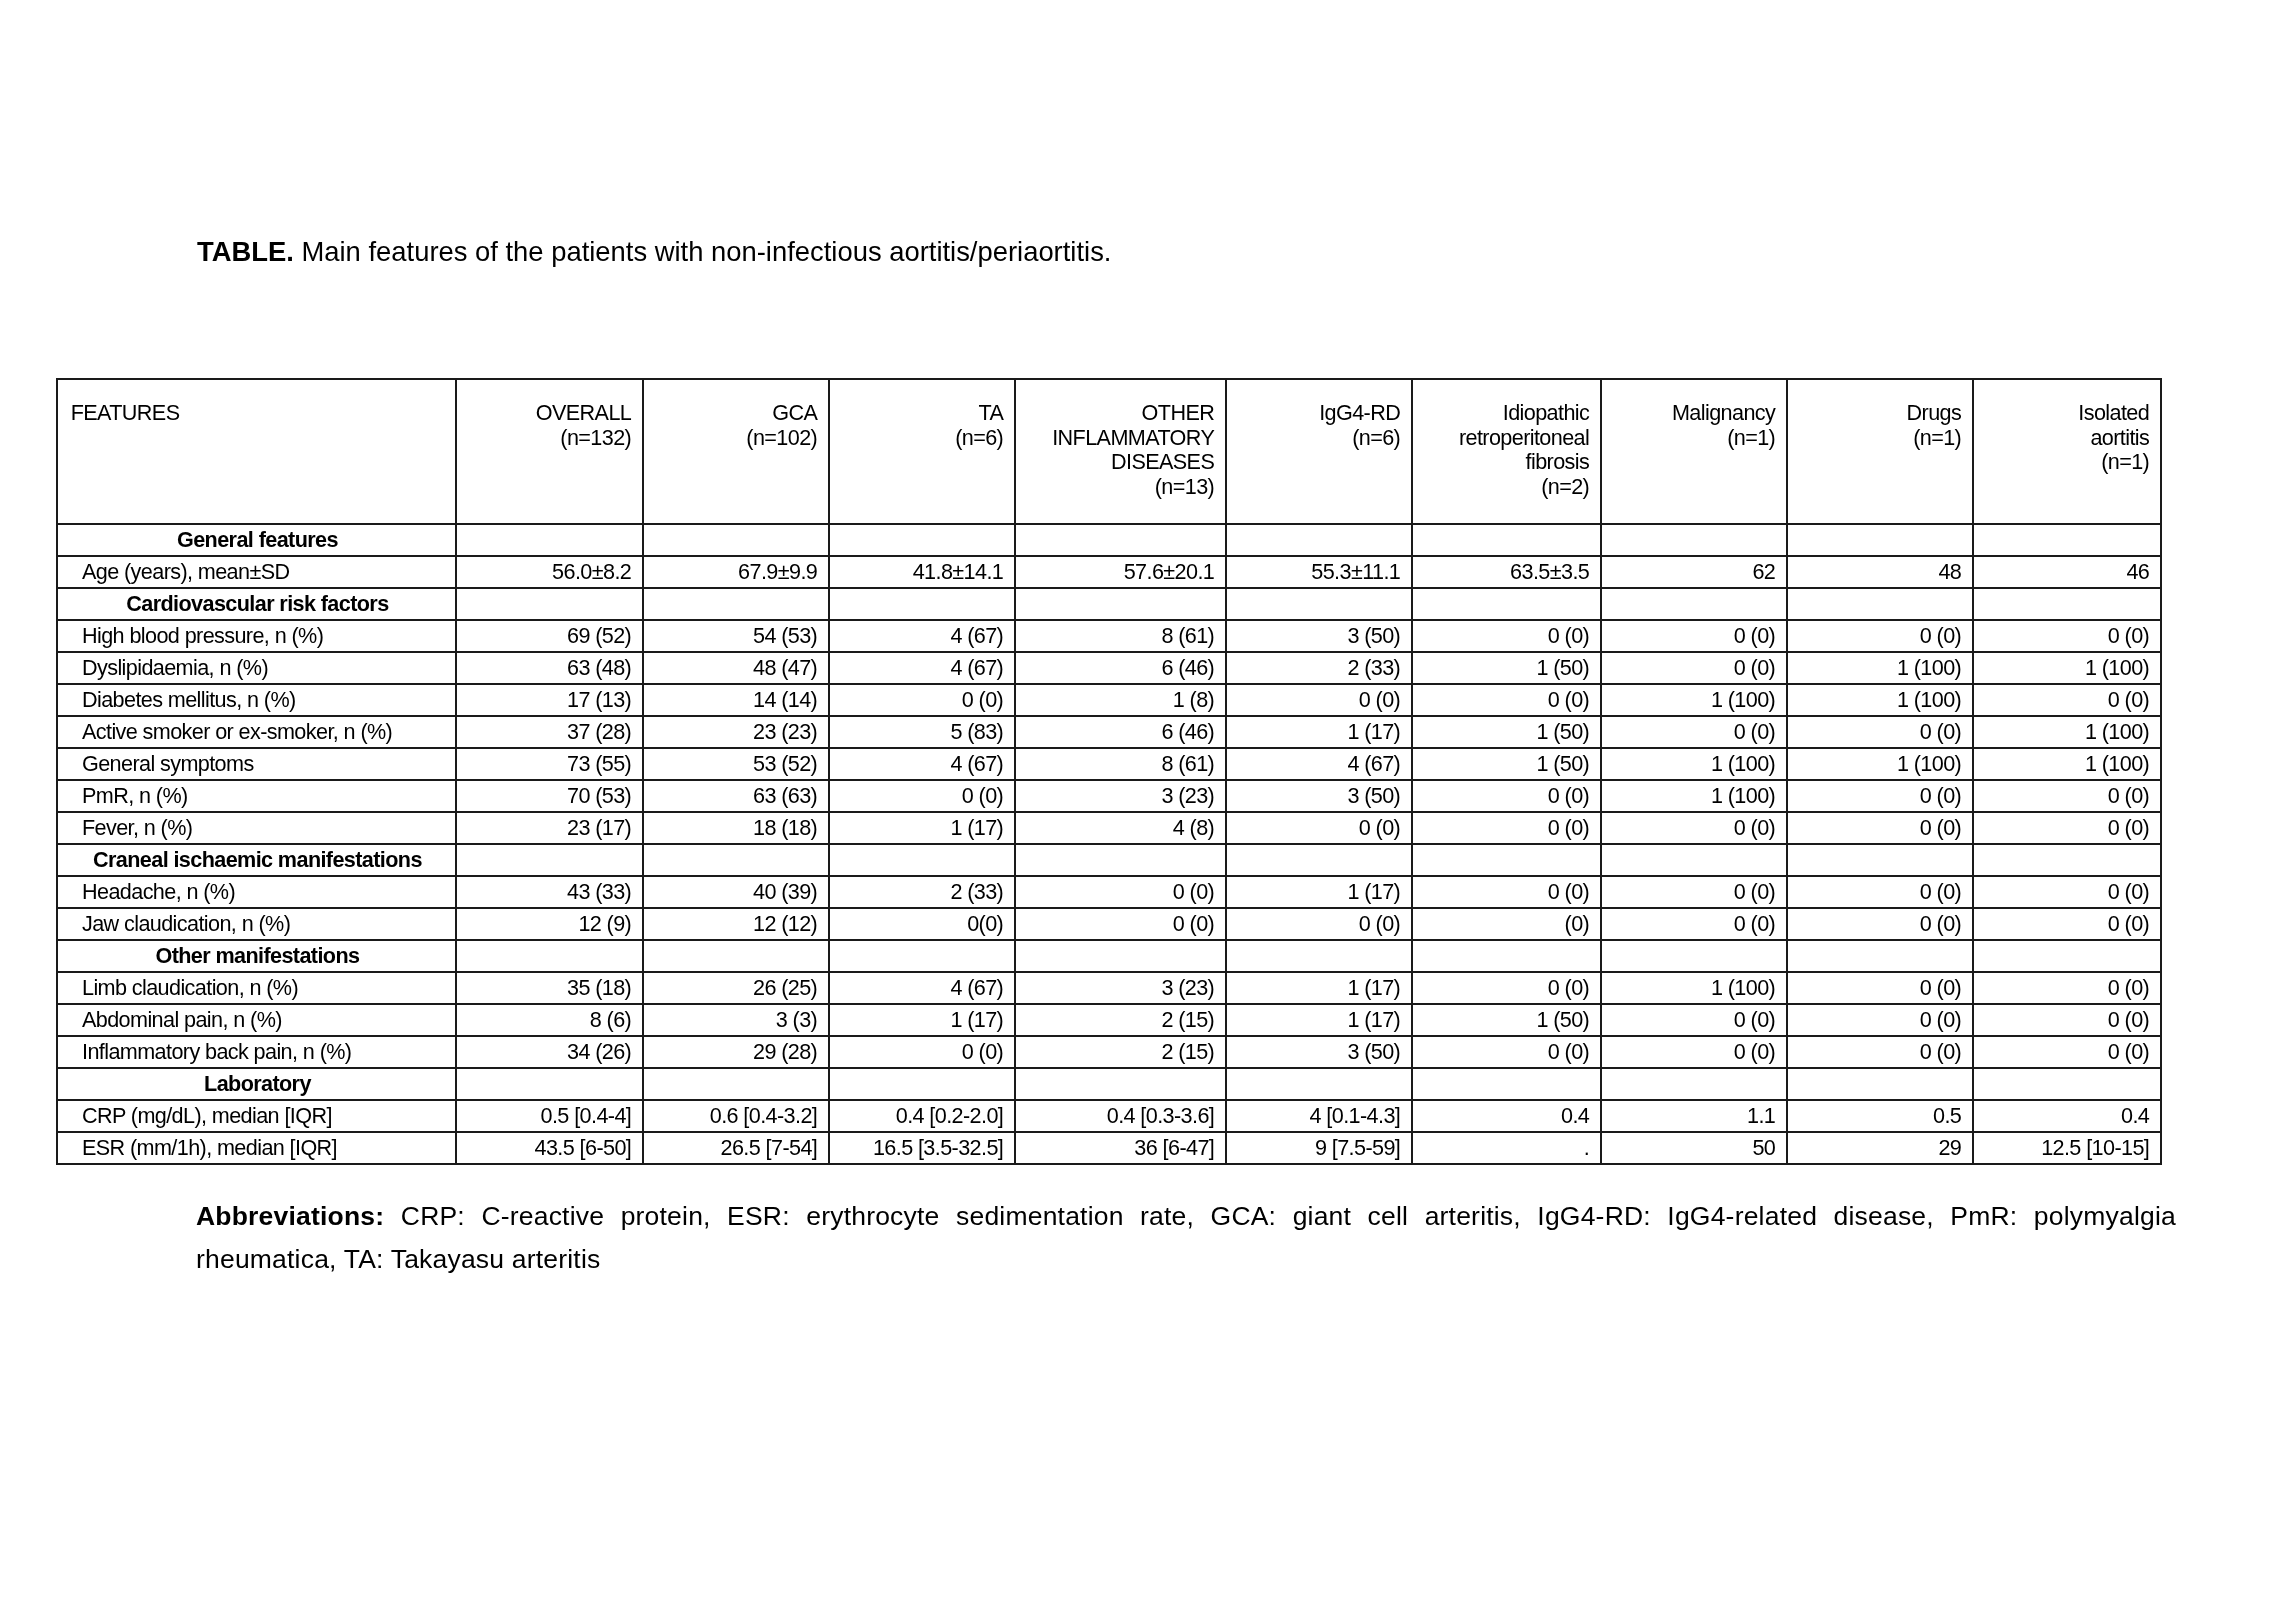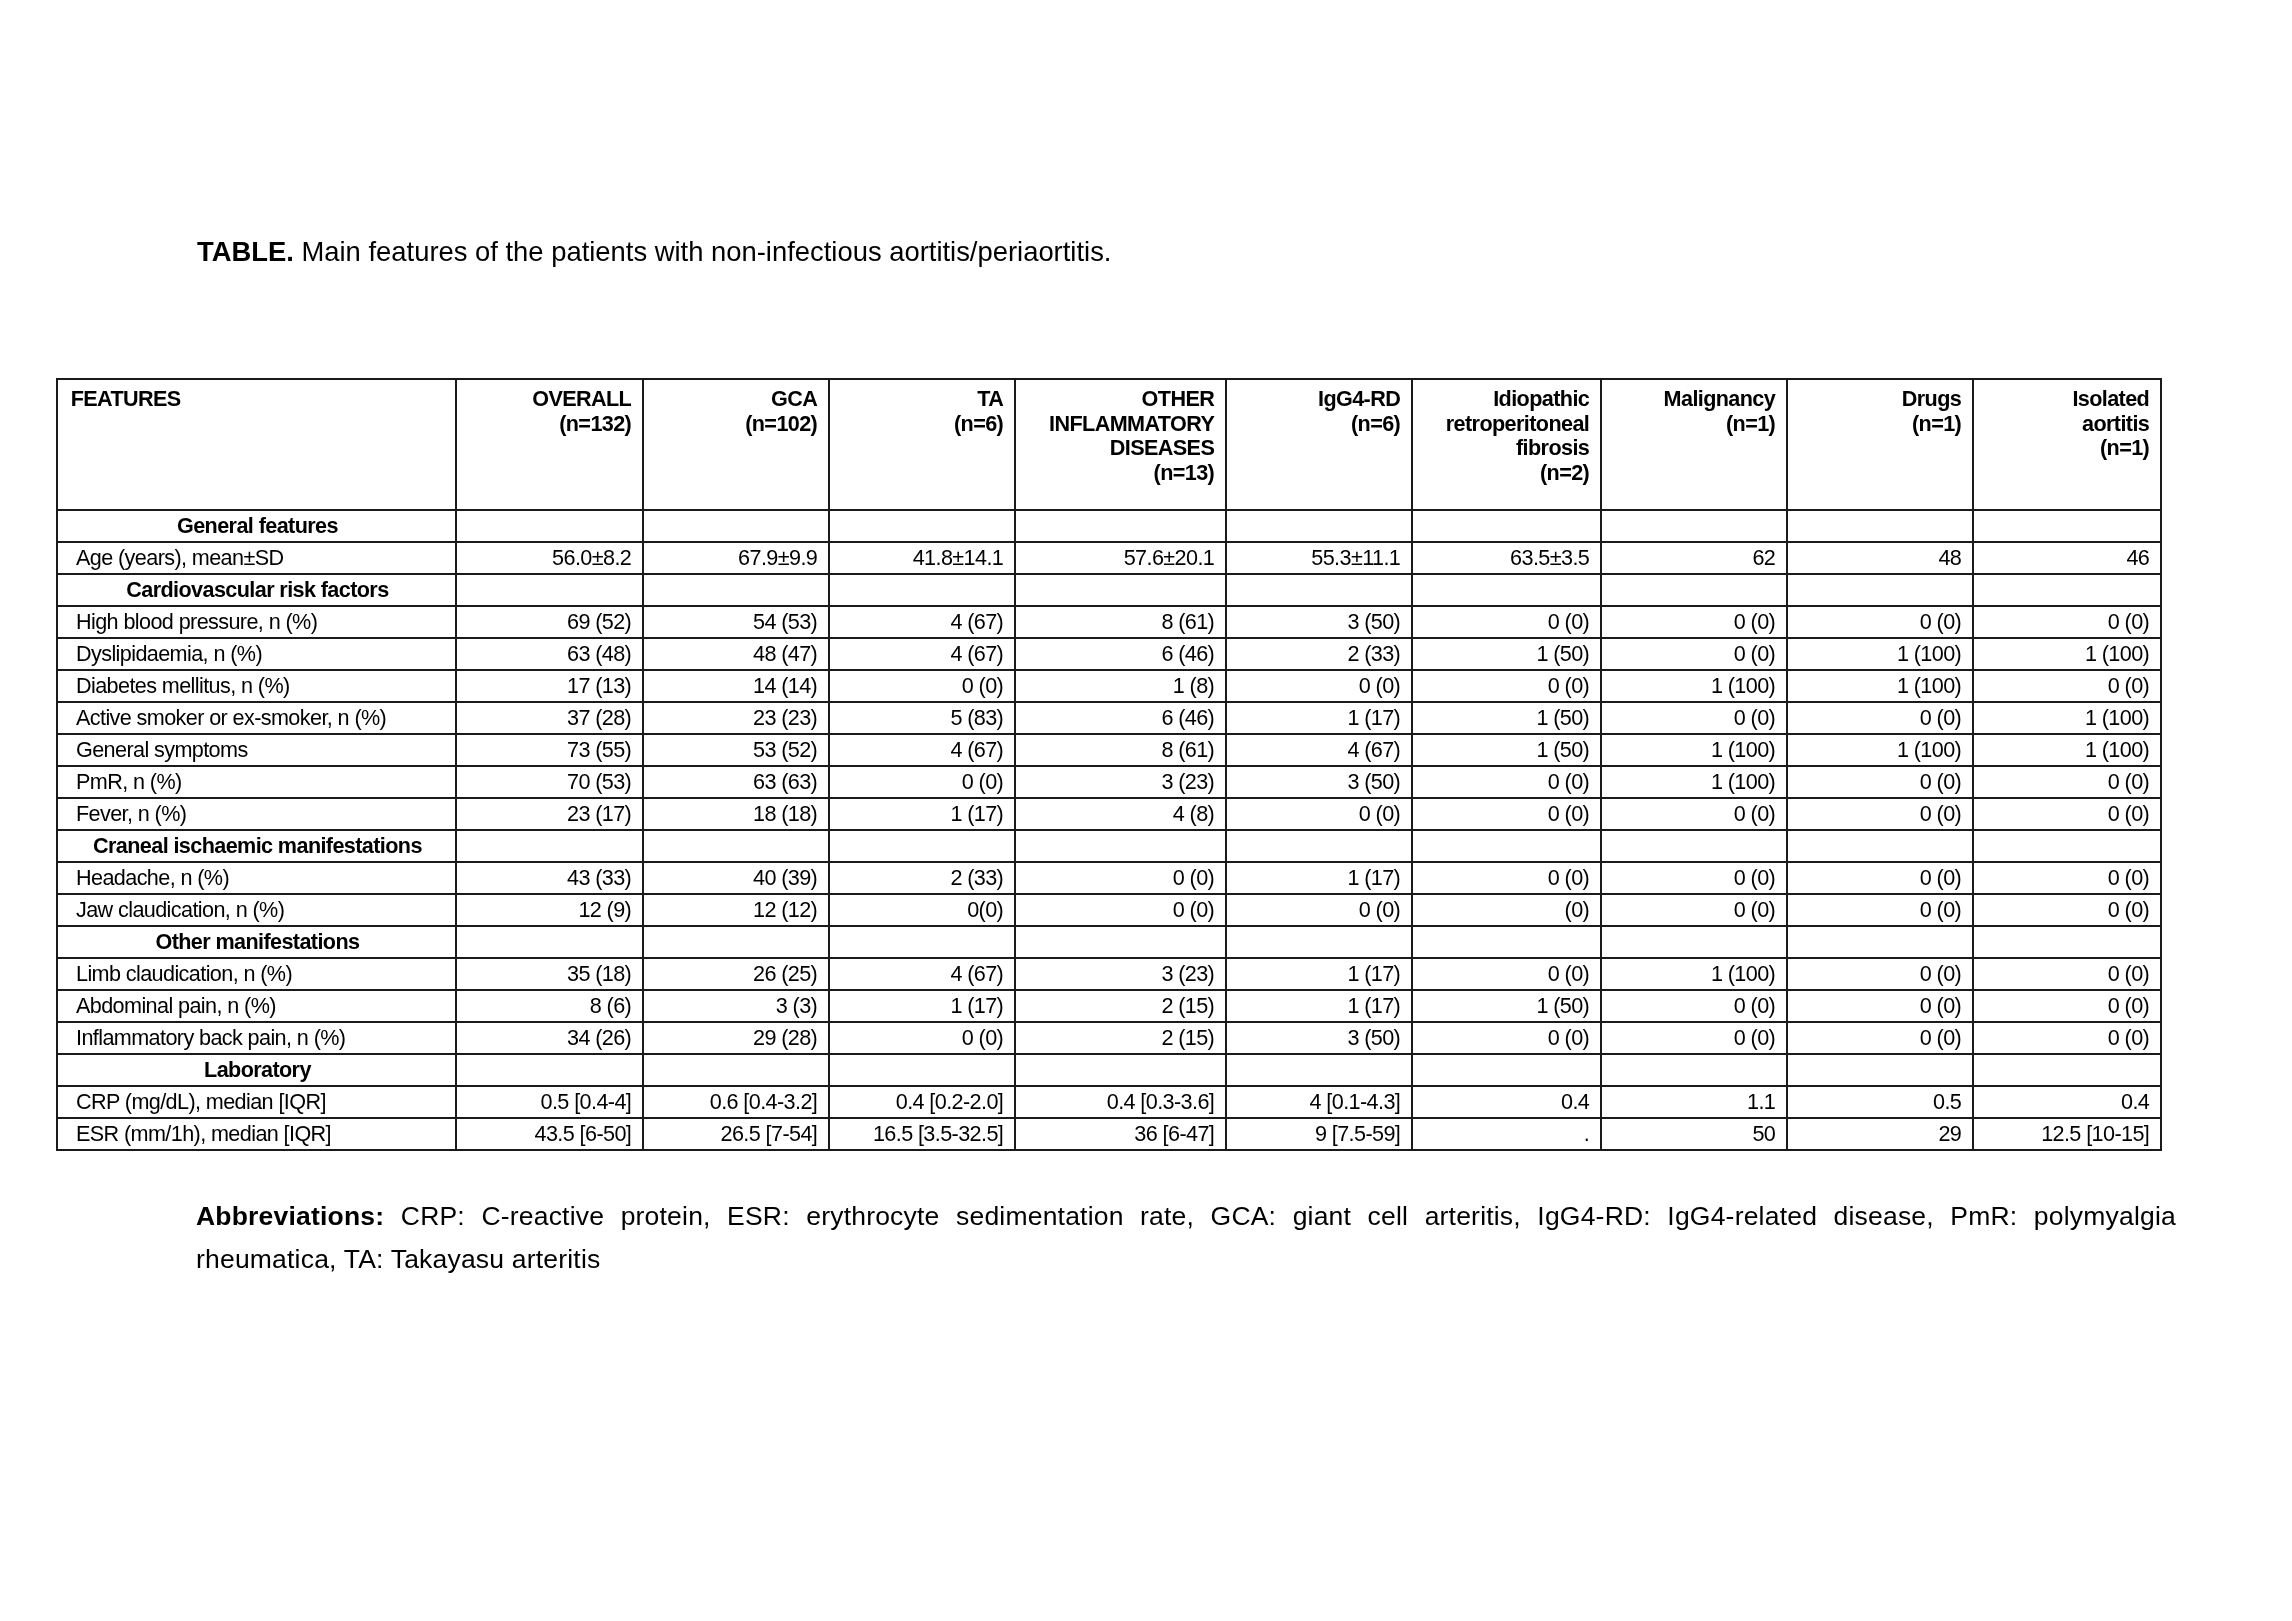--- a/index.html
+++ b/index.html
@@ -5,25 +5,25 @@
   html, body { margin: 0; padding: 0; background: #ffffff; }
   body { width: 2293px; height: 1621px; position: relative; overflow: hidden;
          font-family: "Liberation Sans", sans-serif; color: #000; }
   .title { position: absolute; left: 197px; top: 235px; font-size: 27.4px; line-height: 33px;
            white-space: nowrap; }
   .title b { font-weight: bold; }
   table.main { position: absolute; left: 56px; top: 378px; border-collapse: collapse;
                table-layout: fixed; width: 2105px; font-size: 21.6px; letter-spacing: -0.6px; }
   table.main td, table.main th { border: 2px solid #1a1a1a; padding: 0 10.8px 0 12.7px; overflow: hidden;
                white-space: nowrap; vertical-align: top; }
-  table.main thead th { height: 122px; font-weight: bold; text-align: right; line-height: 24.5px;
-               padding-top: 7px; white-space: normal; vertical-align: top; }
+  table.main thead th { height: 122px; font-weight: normal; text-align: right; line-height: 24.5px;
+               padding-top: 21px; white-space: normal; vertical-align: top; }
   table.main thead th.first { text-align: left; }
   table.main tbody td { height: 30px; line-height: 30px; text-align: right; }
-  table.main tbody td.label { text-align: left; padding-left: 18px; }
+  table.main tbody td.label { text-align: left; padding-left: 24px; }
   table.main tbody tr.section td.label { font-weight: bold; padding-left: 12.7px; text-align: center; }
   .abbr { position: absolute; left: 196px; top: 1195px; width: 1980px; font-size: 26.5px; line-height: 43px;
           text-align: justify; text-align-last: left; letter-spacing: 0.2px; }
   .abbr b { font-weight: bold; }
 </style>
 </head>
 <body>
 
 <div class="title"><b>TABLE.</b><span> Main features of the patients with non-infectious aortitis/periaortitis.</span></div>
 

